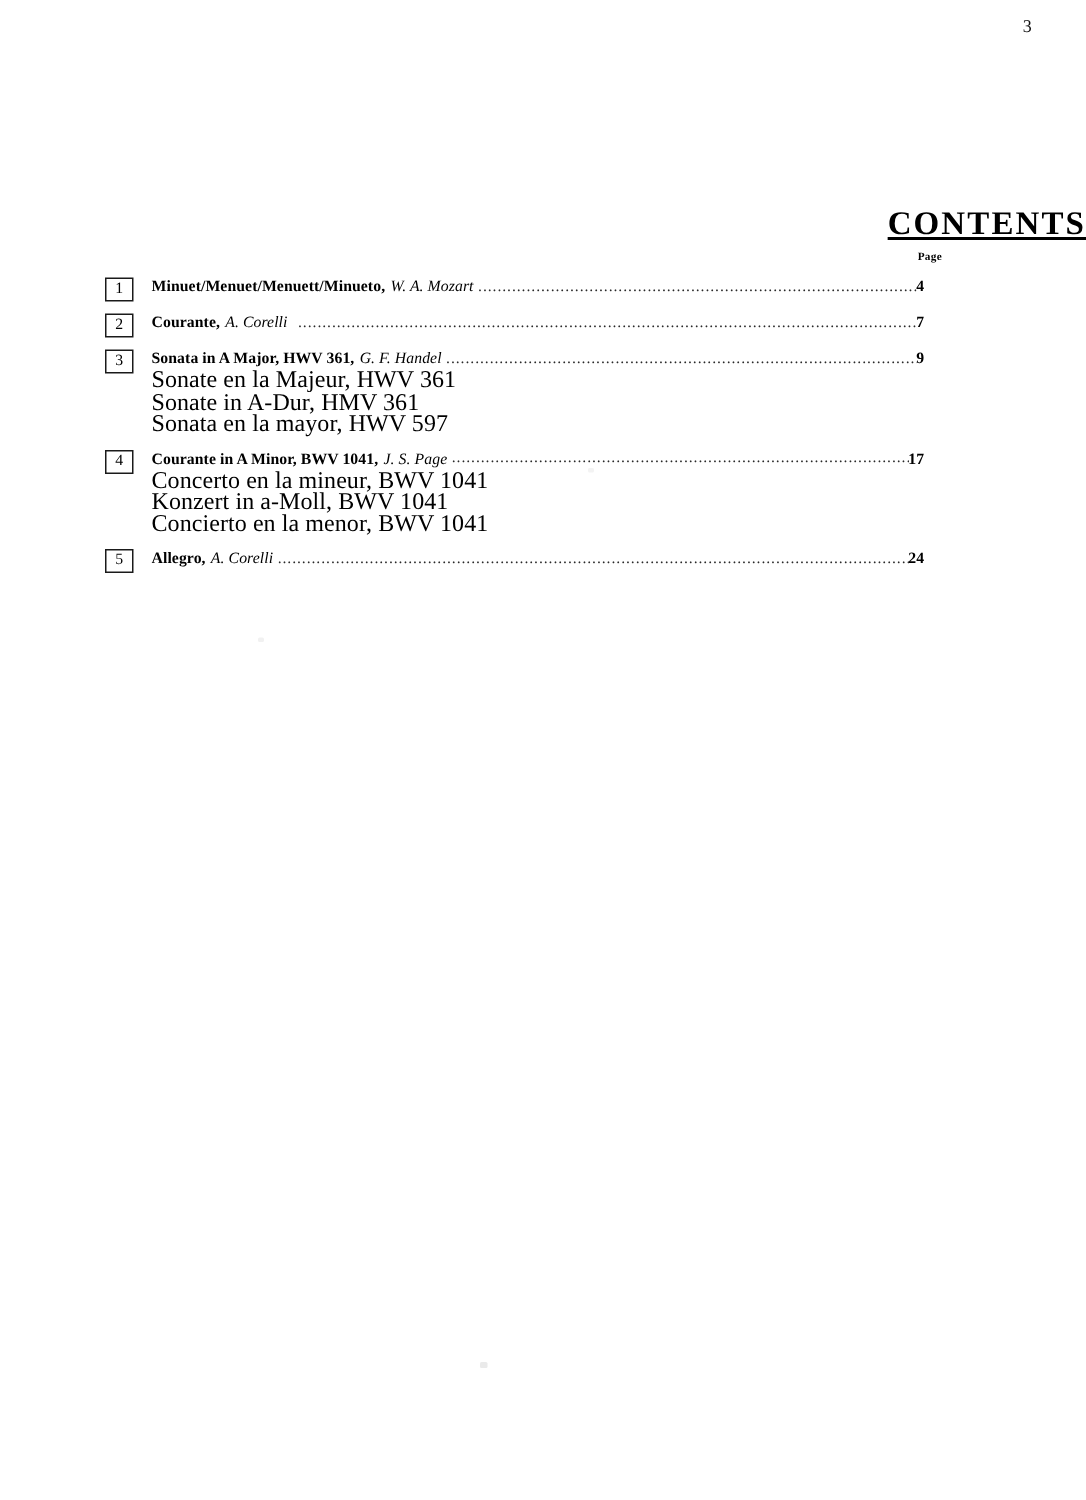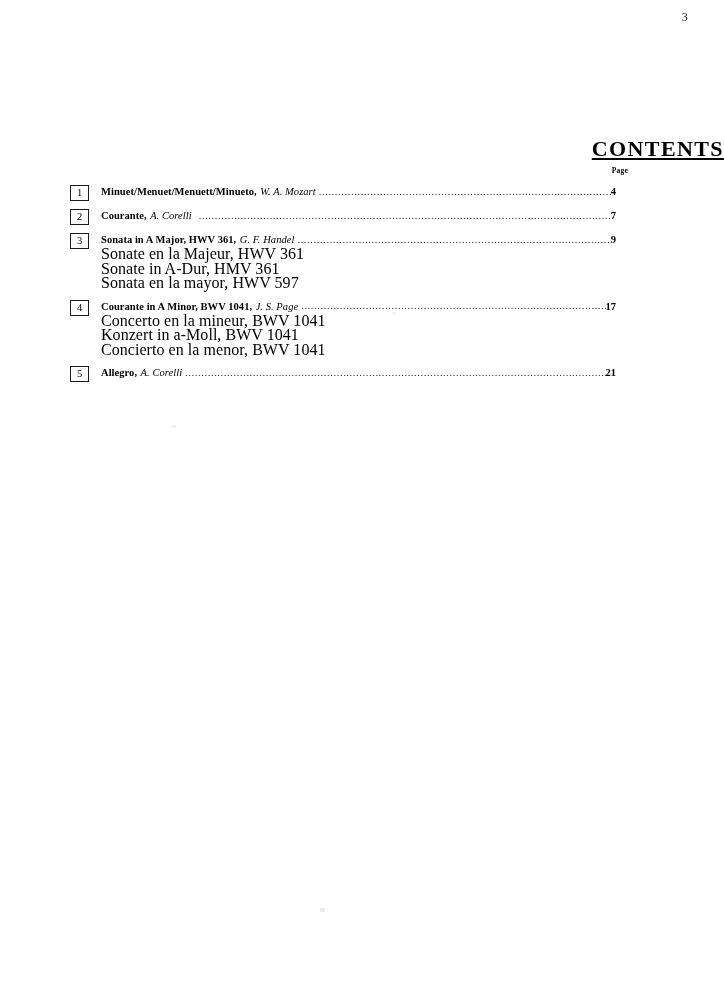--- a/index.html
+++ b/index.html
@@ -268,21 +268,21 @@
       </div>
       <div class="toc-entry tight">
         <div class="entry-head">
           <div class="num-box">5</div>
           <div class="entry-body">
             <div class="title-line">
               <span class="work-title">Allegro,</span>
               <span class="composer">A. Corelli</span>
               <span class="lead-gap"></span>
               <span class="leader">........................................................................................................................................................................................................................</span>
-              <span class="pageno">21</span>
+              <span class="pageno">24</span>
             </div>
           </div>
         </div>
       </div>
     </div>
 
   <div class="scan-speck"></div>
   <div class="scan-speck two"></div>
   <div class="scan-speck three"></div>
 

